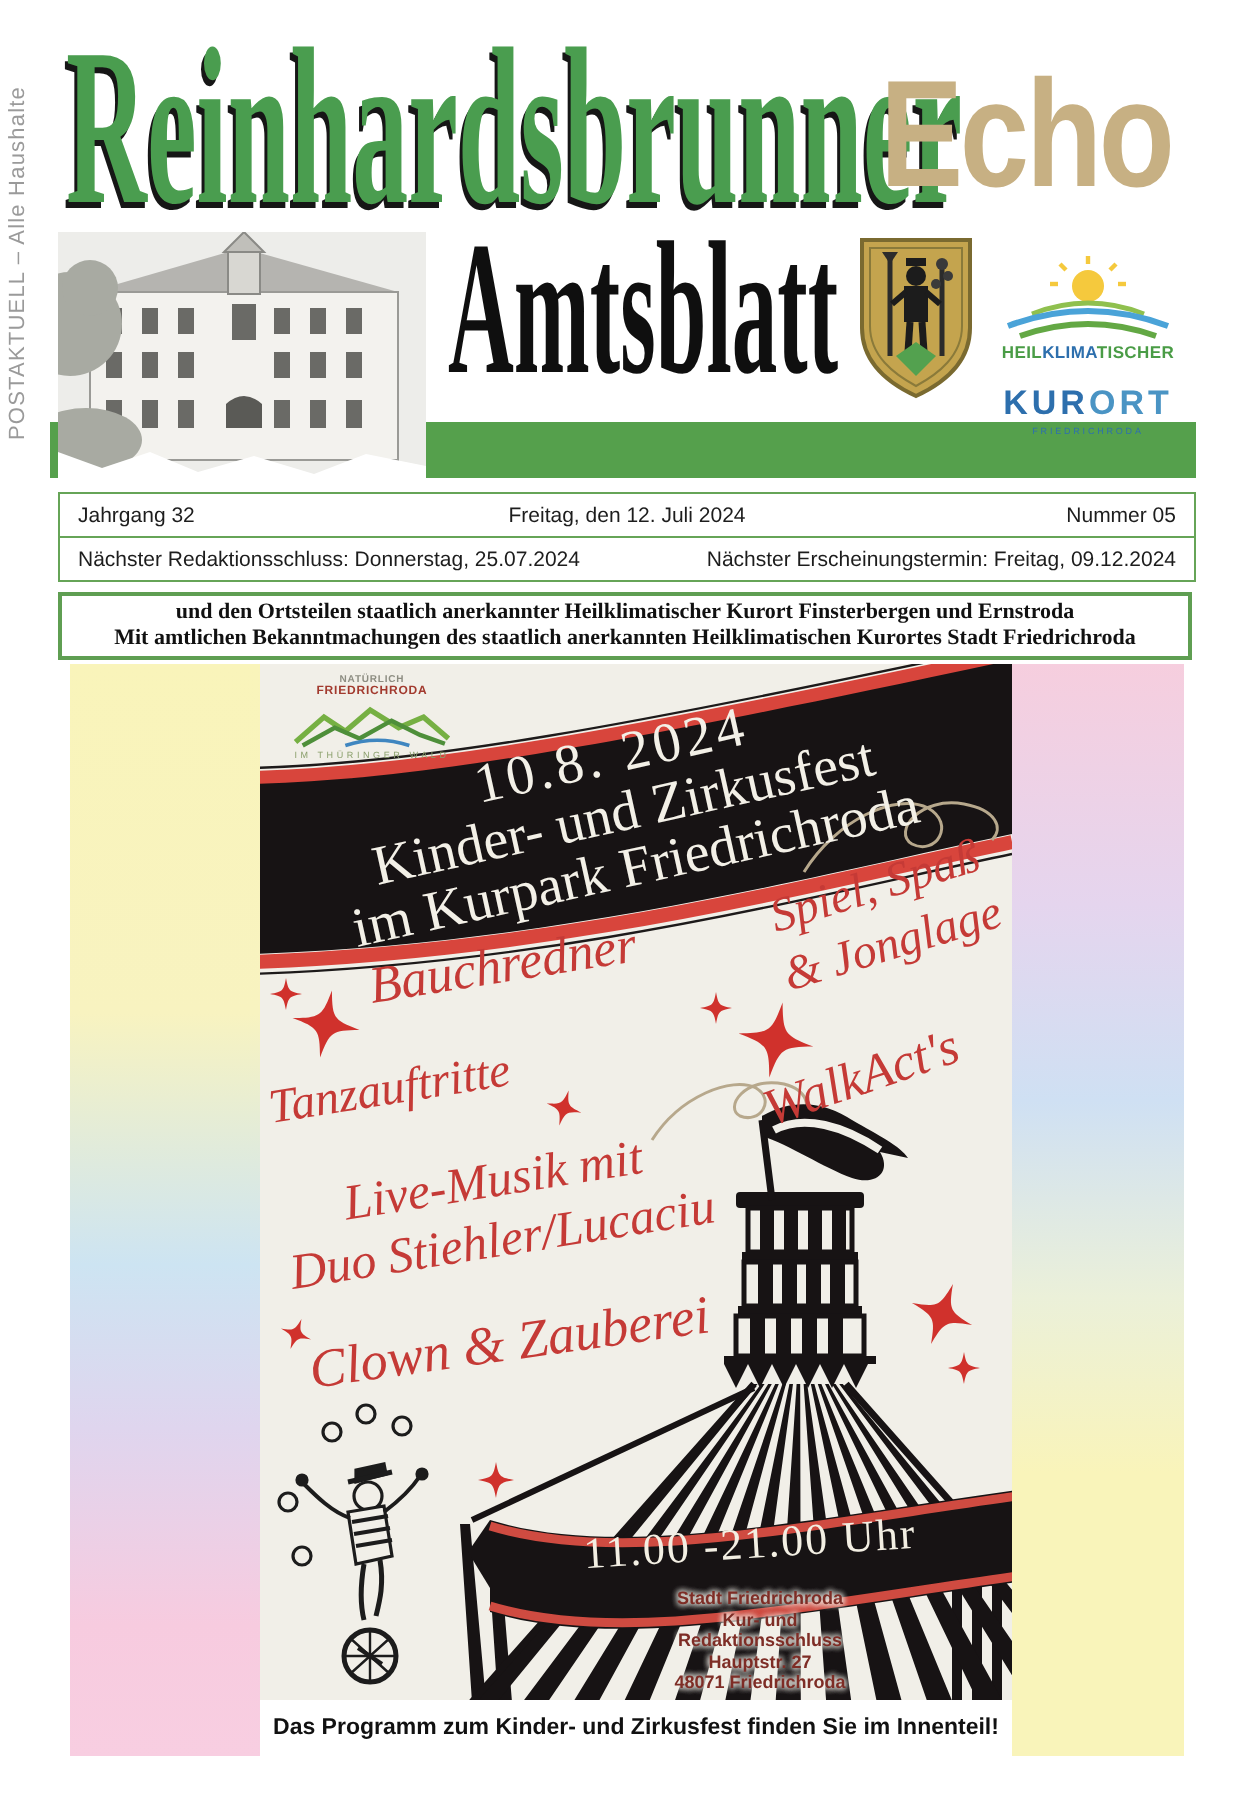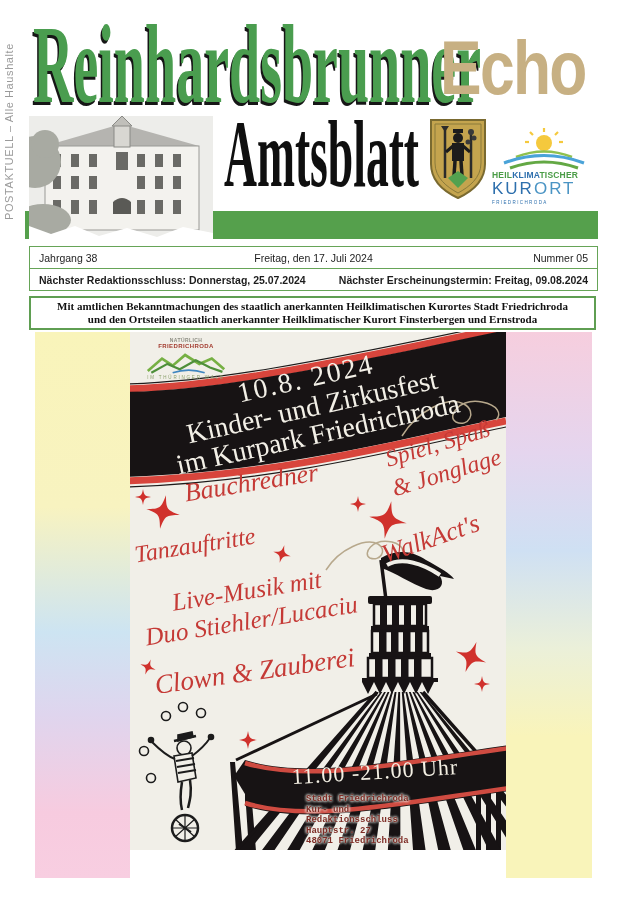--- a/index.html
+++ b/index.html
@@ -16,31 +16,31 @@
     font-size:112px;line-height:1;color:#4a9d4f;transform:scaleX(.5);transform-origin:0 0;
     text-shadow:-3px 3px 0 #161616;white-space:nowrap;}
   .title-accent{left:440px;top:30px;font-weight:bold;font-size:76px;line-height:1;
     color:#c7b083;letter-spacing:-2px;transform:scaleX(.82);transform-origin:0 0;}
   .subtitle{left:224px;top:107px;font-family:"Liberation Serif",serif;font-weight:bold;
     font-size:95px;line-height:1;color:#0f0f0f;transform:scaleX(.48);transform-origin:0 0;
     white-space:nowrap;}
   .green-bar{left:25px;top:211px;width:573px;height:28px;background:#55a04c;}
   .building{left:29px;top:116px;width:184px;height:124px;z-index:3;}
   .crest{left:427px;top:116px;width:62px;height:84px;}
-  .kurort{left:492px;top:126px;width:104px;text-align:left;line-height:1.1;}
+  .kurort{left:492px;top:126px;width:104px;text-align:center;line-height:1.1;}
   .kurort-l1{font-size:8.5px;font-weight:bold;letter-spacing:.2px;margin-top:-3px;}
-  .kurort-l2{font-size:17px;font-weight:normal;letter-spacing:2px;margin-top:0px;}
+  .kurort-l2{font-size:17px;font-weight:bold;letter-spacing:2px;margin-top:12px;}
   .kurort-l3{font-size:4.5px;letter-spacing:1.4px;color:#2e70ae;margin-top:2px;}
   .kw-green{color:#4a9c46;} .kw-blue{color:#2d6fad;} .kw-lblue{color:#4a94c4;}
 
   
   .info-box{left:29px;top:246px;width:567px;border:1px solid #66a457;background:#fff;}
   .info-row{height:21px;position:relative;display:flex;align-items:center;
     justify-content:space-between;padding:0 9px;font-size:10.5px;}
-  .info-row.second{border-top:1px solid #66a457;font-weight:bold;}
+  .info-row.second{border-top:1px solid #66a457;}
   .info-center{position:absolute;left:0;right:0;text-align:center;}
   .announce-box{left:29px;top:296px;width:563px;border:2px solid #5f9e52;padding:2px 0 3px;
     text-align:center;font-family:"Liberation Serif",serif;font-weight:bold;font-size:11px;
     line-height:12.5px;color:#111;}
 
   
   .pastel{left:35px;top:332px;width:557px;height:546px;}
   .strip-left{position:absolute;left:0;top:0;width:95px;height:546px;
     background:linear-gradient(180deg,#f9f4ba 0%,#f8f3c0 32%,#cde4f2 55%,#dfd5ee 70%,#f7cbdf 88%,#f8cee1 100%);}
   .strip-right{position:absolute;right:0;top:0;width:86px;height:546px;
@@ -65,23 +65,23 @@
   .act-juggle{left:244px;top:96px;width:136px;transform:rotate(-17deg);font-size:24px;text-align:center;line-height:1.25;}
   .act-vent{left:54px;top:136px;transform:rotate(-9deg);font-size:26px;}
   .act-dance{left:4px;top:200px;transform:rotate(-9deg);font-size:24px;}
   .act-walk{left:250px;top:192px;transform:rotate(-19deg);font-size:26px;}
   .act-music{left:6px;top:244px;width:226px;transform:rotate(-9deg);font-size:25px;text-align:center;line-height:1.18;}
   .act-clown{left:24px;top:324px;transform:rotate(-8deg);font-size:27px;}
 
   .ribbon-text{position:absolute;left:130px;top:427px;width:230px;transform:rotate(-3.5deg);
     font-family:"Liberation Serif",serif;font-size:22px;color:#f3efe3;text-align:center;
     letter-spacing:1px;z-index:4;}
-  .address{position:absolute;left:176px;top:462px;width:148px;text-align:left;font-size:9px;
+  .address{position:absolute;left:176px;top:462px;width:148px;text-align:center;font-size:9px;
     line-height:10.5px;color:#7e2d26;font-weight:bold;z-index:4;
-    text-shadow:0 0 3px #f1efe8,0 0 3px #f1efe8,0 0 3px #f1efe8;font-family:Liberation Mono, monospace;}
+    text-shadow:0 0 3px #f1efe8,0 0 3px #f1efe8,0 0 3px #f1efe8;}
 </style>
 </head>
 <body>
 
 <div id="side-label" class="abs">POSTAKTUELL – Alle Haushalte</div>
 
 <div class="abs title-main">Reinhardsbrunner</div>
 <div class="abs title-accent">Echo</div>
 <div class="abs subtitle">Amtsblatt</div>
 <div class="abs green-bar"></div>
@@ -161,33 +161,33 @@
     <path d="M12,37 Q52,22 92,37" fill="none" stroke="#4aa3d8" stroke-width="3"></path>
     <path d="M18,42 Q52,30 86,42" fill="none" stroke="#63a844" stroke-width="3"></path>
   </svg>
   <div class="kurort-l1"><span class="kw-green">HEIL</span><span class="kw-blue">KLIMA</span><span class="kw-green">TISCHER</span></div>
   <div class="kurort-l2"><span class="kw-blue">KUR</span><span class="kw-lblue">ORT</span></div>
   <div class="kurort-l3">FRIEDRICHRODA</div>
 </div>
 
 <div class="abs info-box">
   <div class="info-row">
-    <span>Jahrgang 38</span>
-    <span class="info-center">Freitag, den 17. Juli 2024</span>
+    <span>Jahrgang 32</span>
+    <span class="info-center">Freitag, den 12. Juli 2024</span>
     <span>Nummer 05</span>
   </div>
   <div class="info-row second">
     <span>Nächster Redaktionsschluss: Donnerstag, 25.07.2024</span>
-    <span>Nächster Erscheinungstermin: Freitag, 09.08.2024</span>
+    <span>Nächster Erscheinungstermin: Freitag, 09.12.2024</span>
   </div>
 </div>
 
 <div class="abs announce-box">
+  <div>und den Ortsteilen staatlich anerkannter Heilklimatischer Kurort Finsterbergen und Ernstroda</div>
   <div>Mit amtlichen Bekanntmachungen des staatlich anerkannten Heilklimatischen Kurortes Stadt Friedrichroda</div>
-  <div>und den Ortsteilen staatlich anerkannter Heilklimatischer Kurort Finsterbergen und Ernstroda</div>
 </div>
 
 <div class="abs pastel">
   <div class="strip-left"></div>
   <div class="strip-right"></div>
 
   <div class="poster">
     <svg class="poster-svg" width="376" height="518" viewBox="0 0 376 518">
       <defs>
         <path id="sp" d="M0,-10 C1.5,-2 2,-1.5 10,0 C2,1.5 1.5,2 0,10 C-1.5,2 -2,1.5 -10,0 C-2,-1.5 -1.5,-2 0,-10 Z"></path>
@@ -336,13 +336,14 @@
 
     <div class="address">
       <div>Stadt Friedrichroda</div>
       <div>Kur- und</div>
       <div>Redaktionsschluss</div>
       <div>Hauptstr. 27</div>
       <div>48071 Friedrichroda</div>
     </div>
   </div>
 
+  <div class="caption-strip">Das Programm zum Kinder- und Zirkusfest finden Sie im Innenteil!</div>
 </div>
 
 </body></html>

